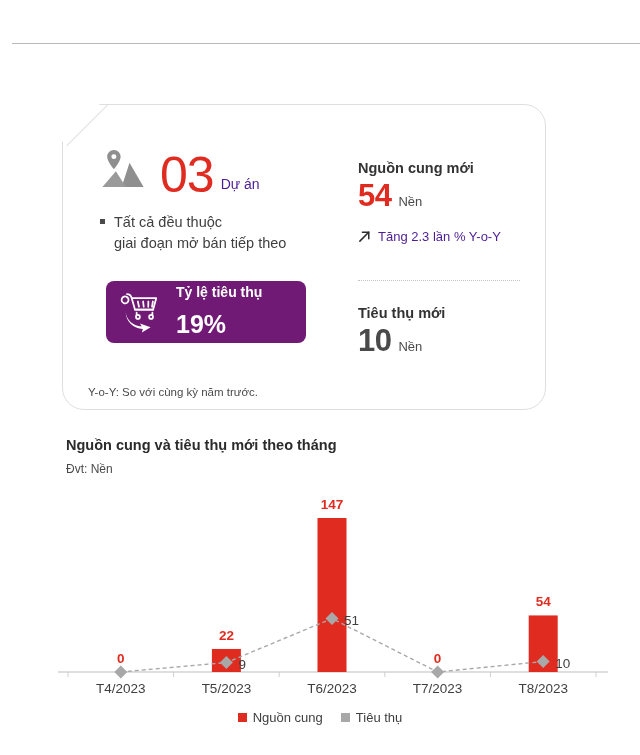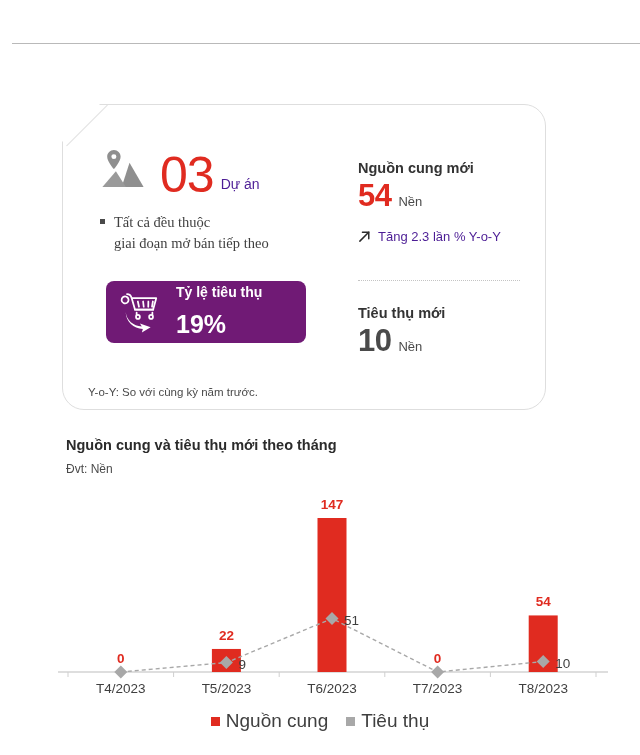--- a/index.html
+++ b/index.html
@@ -100,21 +100,20 @@
     font-size: 14px;
     color: #4c1d95;
     margin-left: 7px;
     margin-bottom: 6px;
   }
 
   .bullet-block {
     margin-top: 14px;
     display: flex;
     align-items: flex-start;
-    font-family: Liberation Serif, serif;
   }
   .bullet-dot {
     width: 5px; height: 5px;
     background: #4a4a4a;
     margin-top: 7px;
     margin-right: 9px;
     flex: none;
   }
   .bullet-text {
     font-size: 14.5px;
@@ -228,21 +227,21 @@
   }
   .legend {
     position: absolute;
     left: 0;
     top: 710px;
     width: 640px;
     display: flex;
     justify-content: center;
     align-items: center;
     gap: 18px;
-    font-size: 19px;
+    font-size: 13px;
     color: #3f3f3f;
   }
   .legend-item { display: flex; align-items: center; gap: 6px; }
   .legend-swatch { width: 9px; height: 9px; display: inline-block; }
   .sw-supply { background: #e02b20; }
   .sw-consume { background: #a8a8a8; }
 </style>
 </head>
 <body>
 

